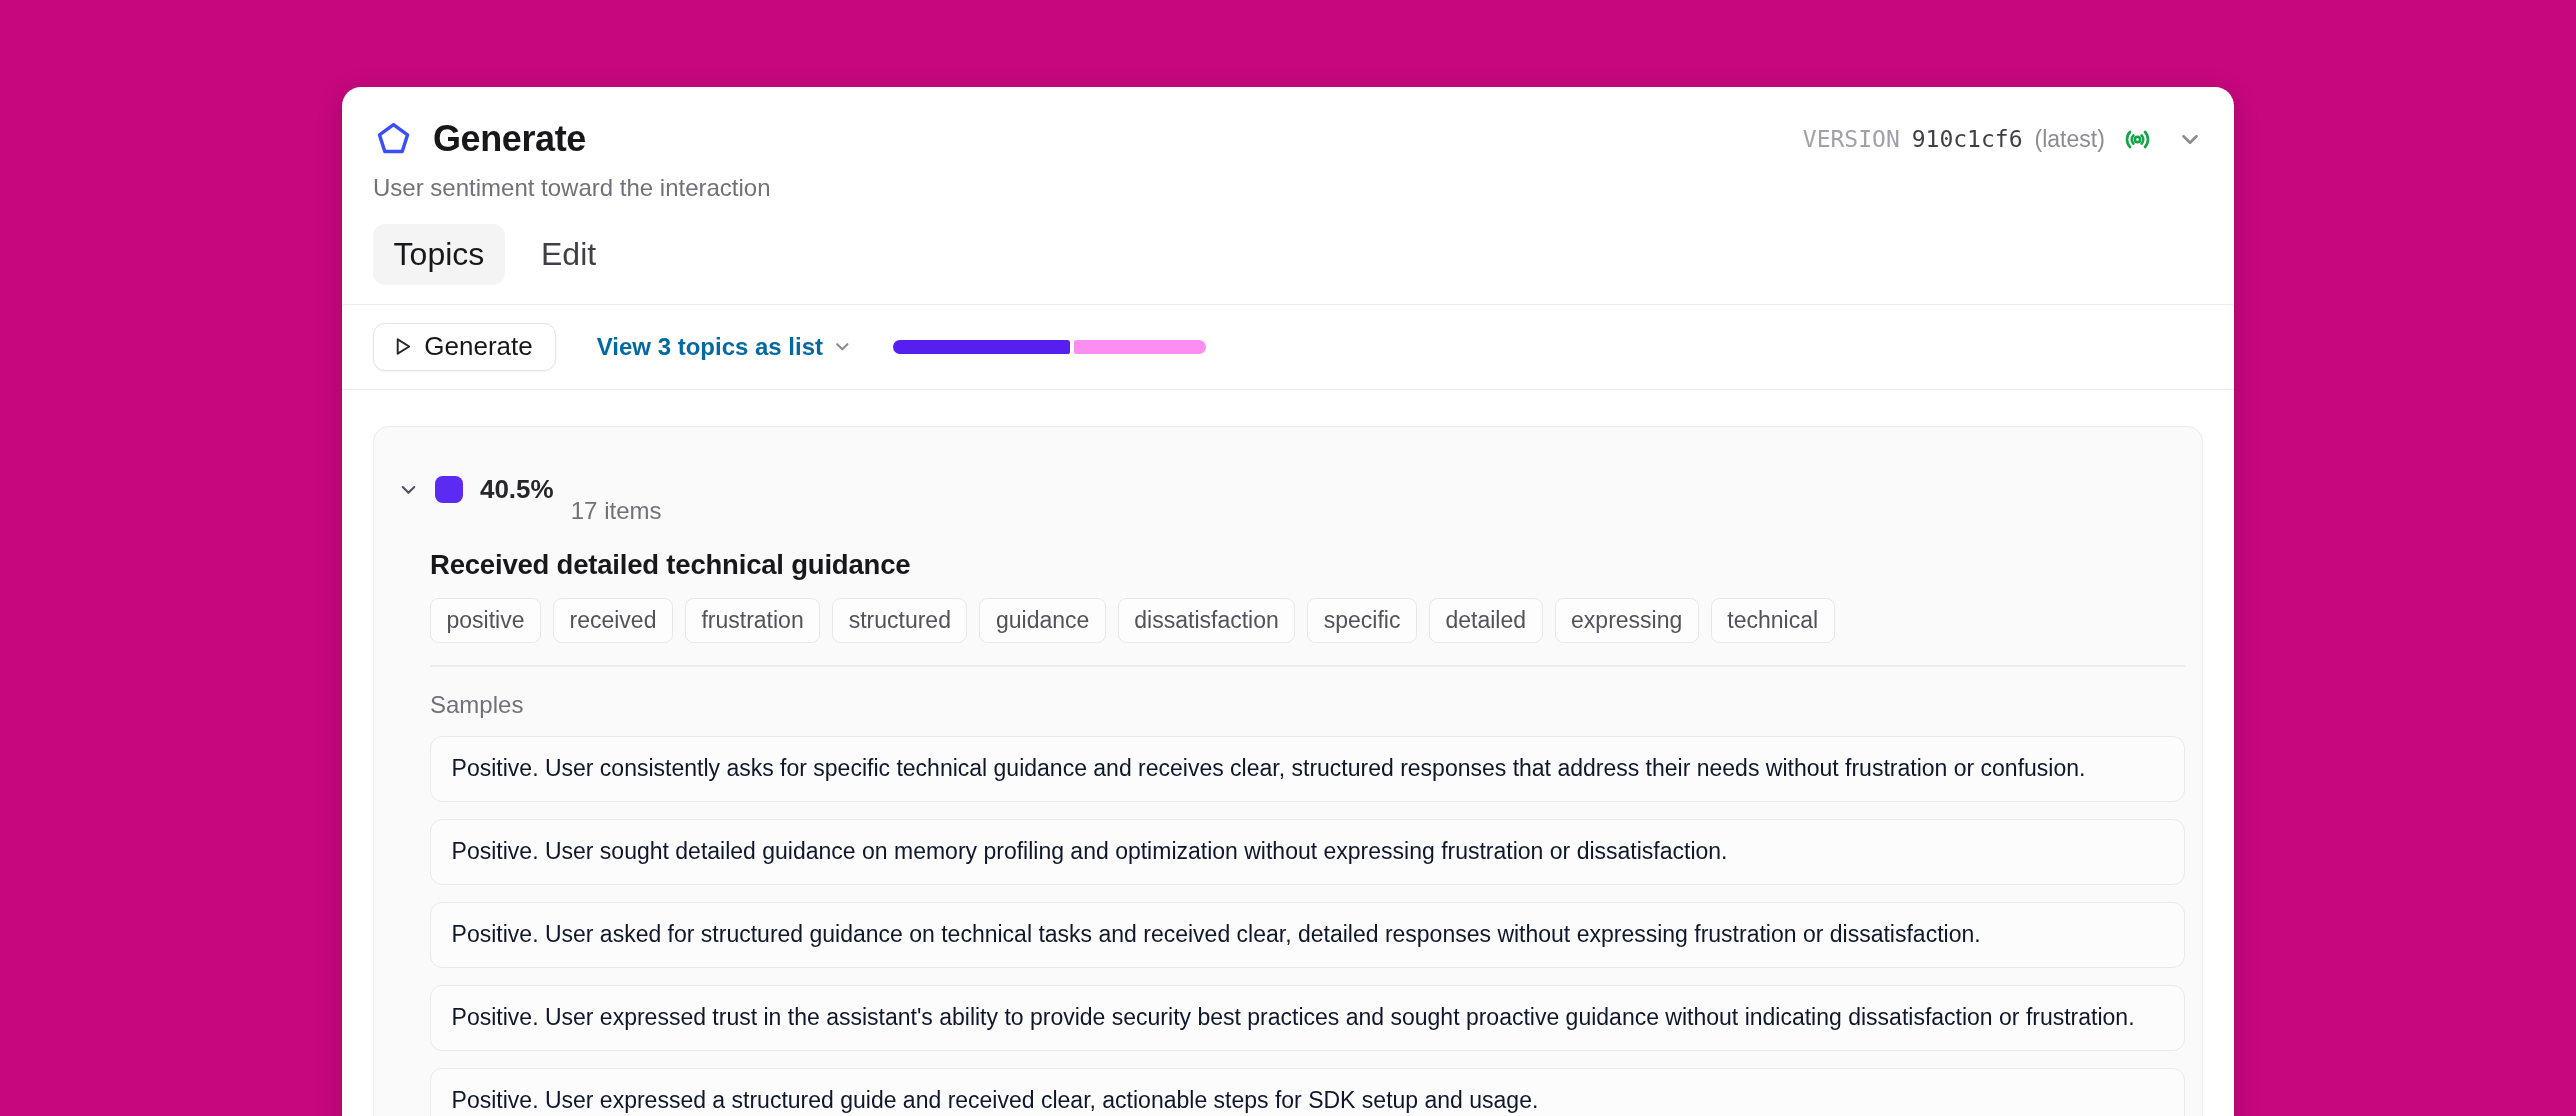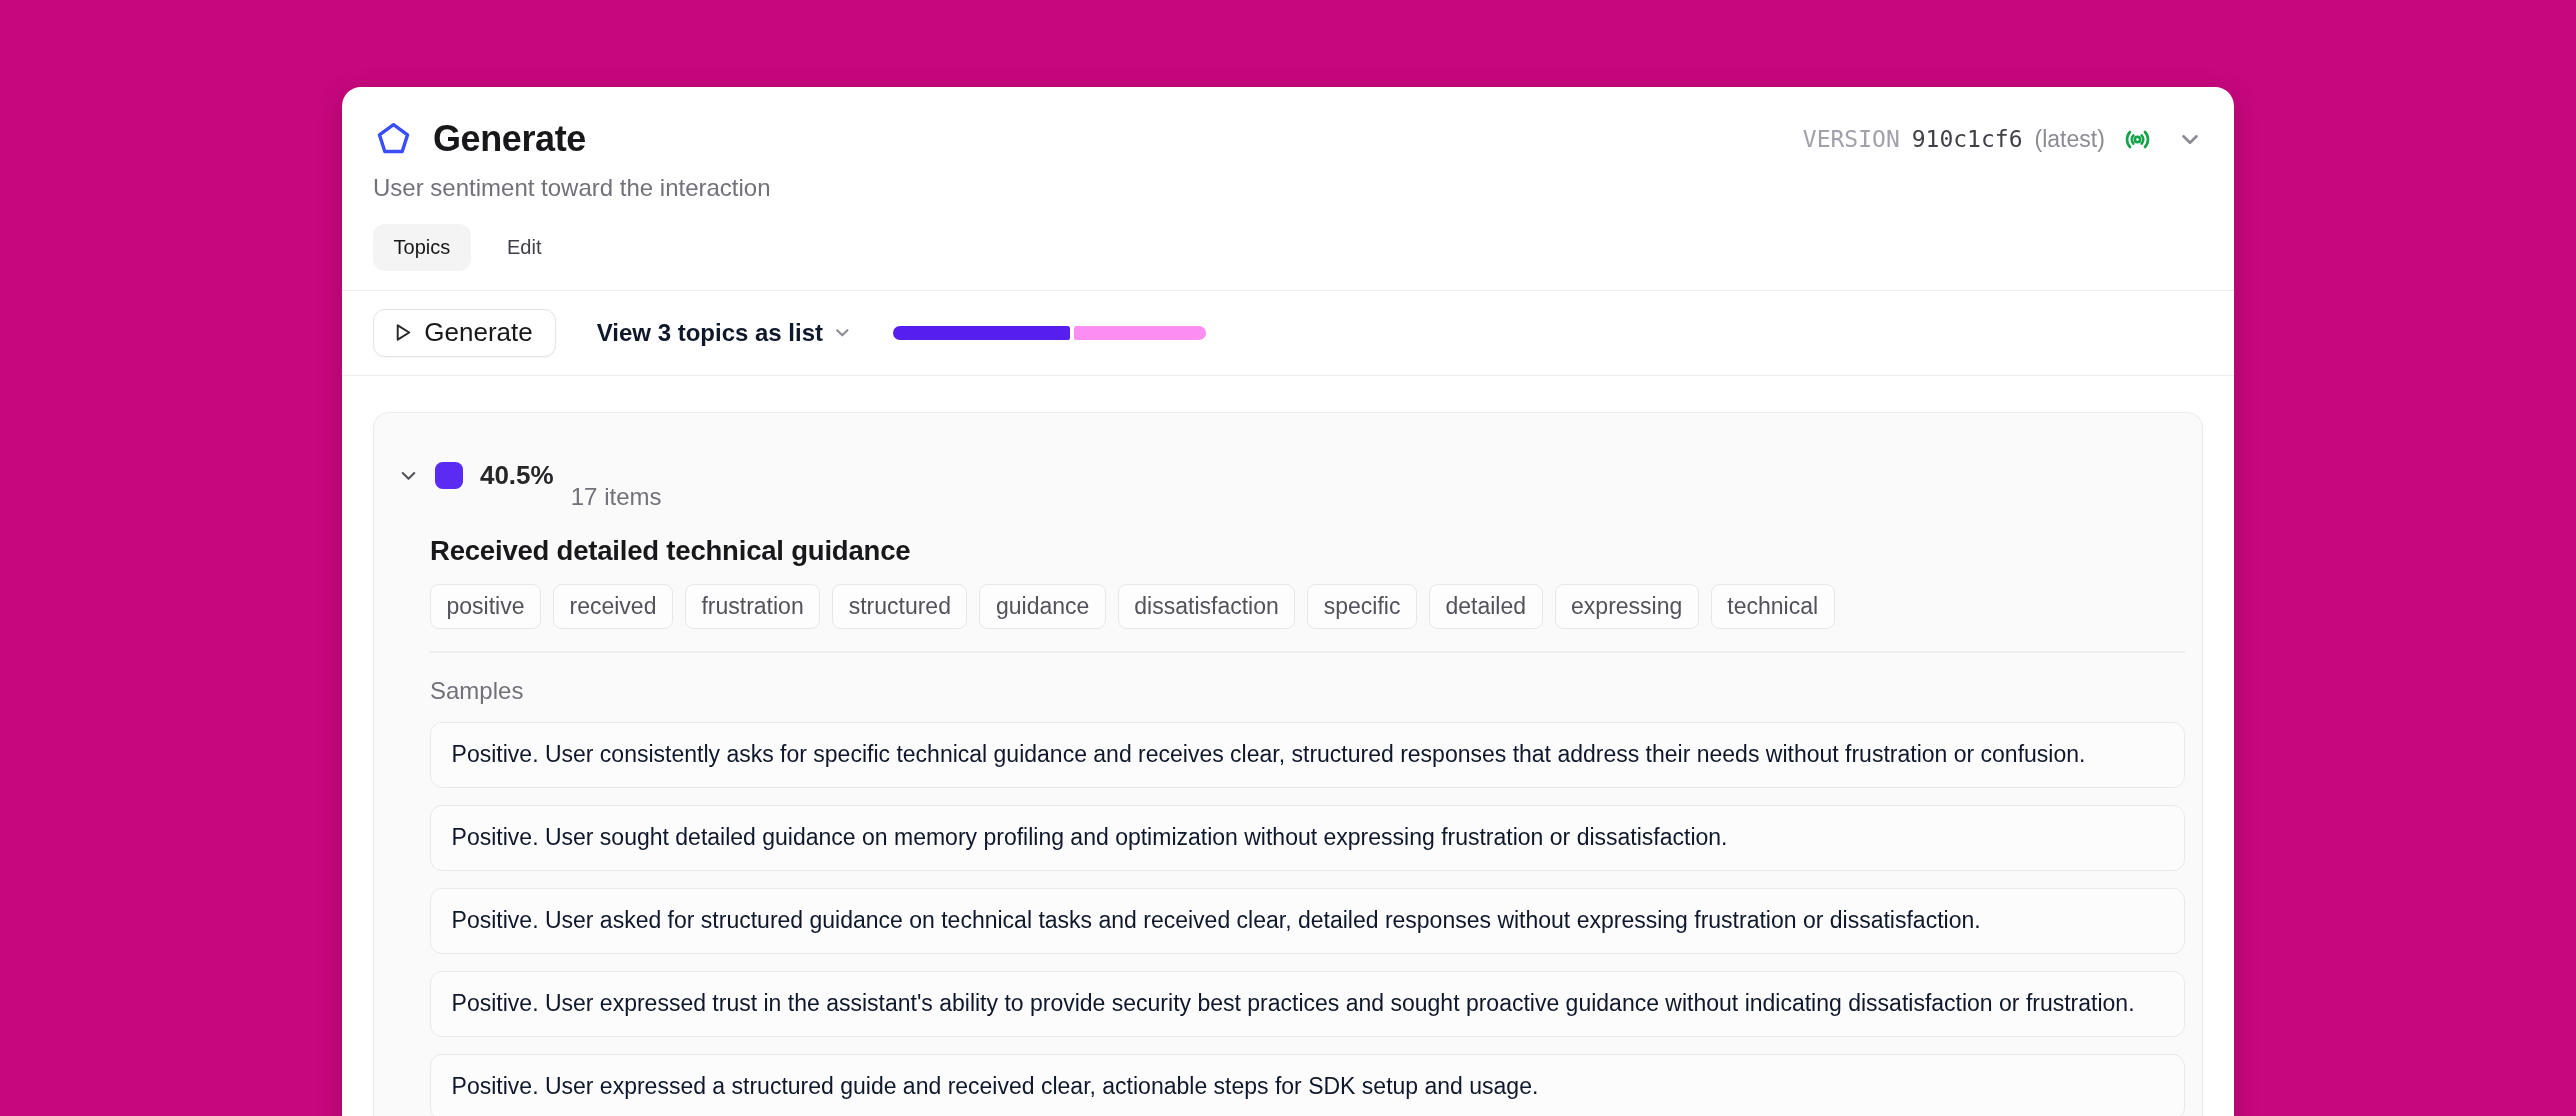--- a/index.html
+++ b/index.html
@@ -29,41 +29,41 @@
   .version-row { display:flex; align-items:center; gap:12px; }
   .version-label { font-family:"DejaVu Sans Mono", monospace; font-size:23px; color:#a1a1aa; }
   .version-hash { font-family:"DejaVu Sans Mono", monospace; font-size:23px; font-weight:500; color:#3f3f46; }
   .version-latest { font-size:23px; color:#8b8b94; }
   .broadcast-wrap { width:31px; height:31px; margin-left:5.2px; display:flex; align-items:center; justify-content:center; }
   .version-chevron { width:26px; height:26px; margin-left:12px; display:flex; align-items:center; justify-content:center; cursor:pointer; }
 
   .subtitle { margin-top:13.7px; font-size:24px; color:#71717a; }
 
   .tabs { margin-top:22px; display:flex; align-items:center; gap:15.5px; }
-  .tab { font-size:20px; padding:12px 20.6px; border-radius:12px; color:#3f3f46; cursor:pointer; }
+  .tab { font-size:32px; padding:12px 20.6px; border-radius:12px; color:#3f3f46; cursor:pointer; }
   .tab.active { background:#f4f4f5; color:#18181b; font-weight:500; }
 
   
   .toolbar {
     border-top:1.7px solid #ececee;
     border-bottom:1.7px solid #ececee;
     height:86px; flex:0 0 86px;
     display:flex; align-items:center;
     padding:0 31px; gap:41px;
   }
   .generate-btn {
     display:flex; align-items:center; gap:10.3px;
     border:1.7px solid #e4e4e7; border-radius:12px;
     background:#ffffff; padding:8.6px 22px 8.6px 17px;
     height:48px; cursor:pointer;
     box-shadow:0 0.9px 1.7px rgba(0,0,0,.04);
   }
   .generate-btn span { font-size:26px; font-weight:500; color:#18181b; }
   .view-selector { display:flex; align-items:center; gap:8.6px; cursor:pointer; }
-  .view-selector span { font-size:24px; font-weight:700; color:#0f172a; }
+  .view-selector span { font-size:24px; font-weight:700; color:#0369a1; }
   .dist-bar { display:flex; align-items:center; gap:3.4px; height:13.7px; }
   .dist-seg { height:13.7px; }
   .dist-seg.first { border-radius:6.9px 2.6px 2.6px 6.9px; }
   .dist-seg.last { border-radius:2.6px 6.9px 6.9px 2.6px; }
 
   
   .content { flex:1; padding:36px 31px; overflow:hidden; }
   .topic-card {
     background:#fafafa;
     border:1.7px solid #ececee;

